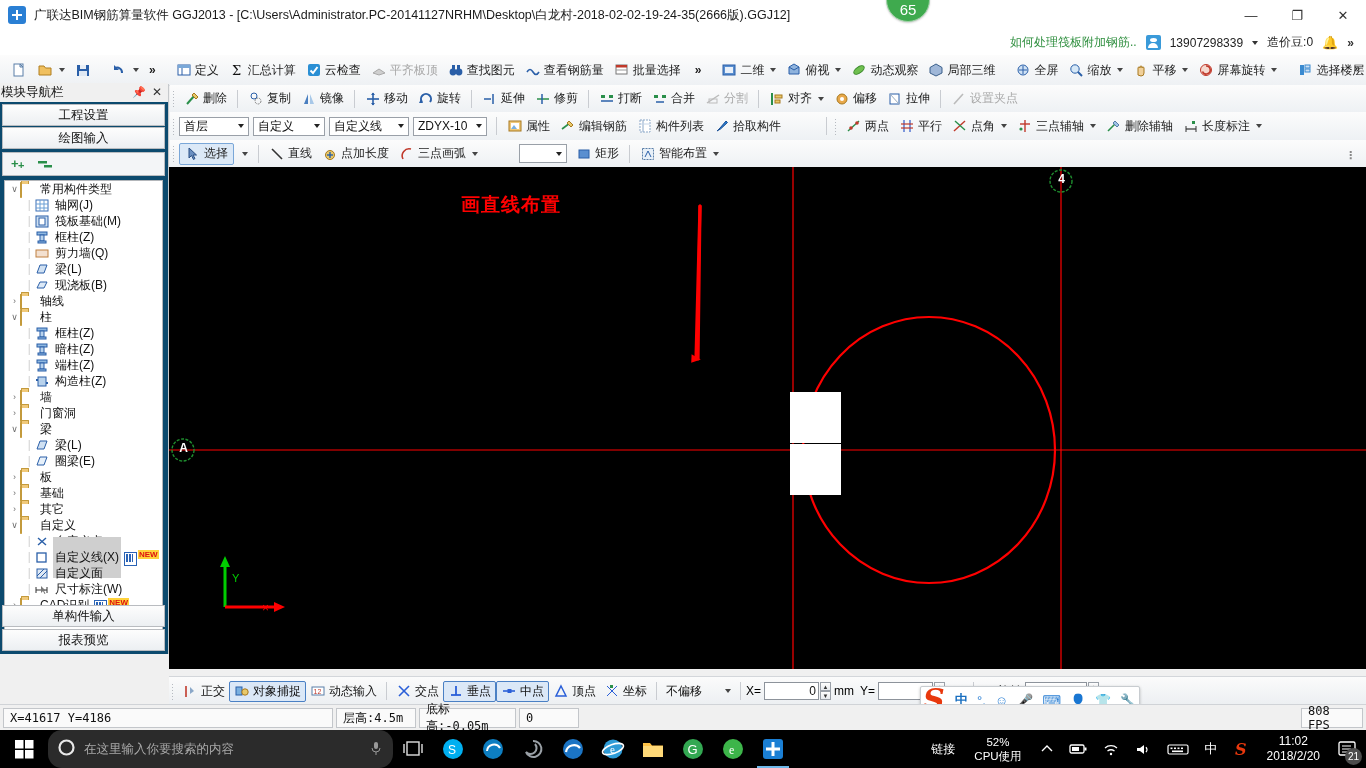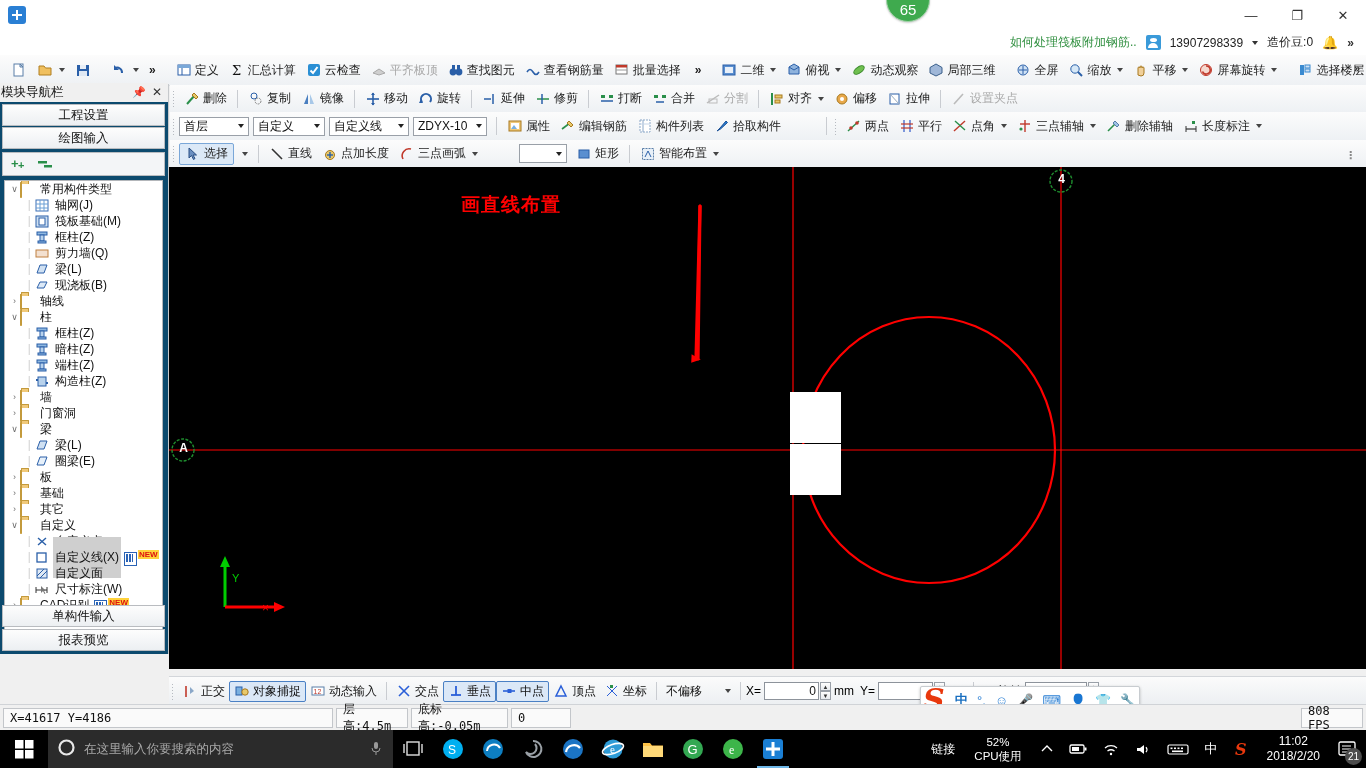--- a/index.html
+++ b/index.html
@@ -111,39 +111,40 @@
 
   
   .imebar{position:absolute;left:920px;top:686px;width:220px;height:28px;background:#fff;border:1px solid #c8ccd0;border-radius:2px;
           display:flex;align-items:center;gap:9px;padding-left:34px;box-sizing:border-box;box-shadow:0 1px 3px rgba(0,0,0,.25);}
   .ime-s{position:absolute;left:2px;top:-4px;width:34px;height:34px;color:#e8380d;font-size:30px;font-weight:bold;font-style:italic;line-height:34px;font-family:"DejaVu Serif",serif;}
   .ime-i{color:#2a7fd4;font-size:13px;}
 
   
   .taskbar{position:absolute;left:0;top:730px;width:1366px;height:38px;background:#000000;display:flex;align-items:center;}
   .startbtn{width:48px;height:38px;display:flex;align-items:center;justify-content:center;}
-  .searchbox{width:345px;height:38px;background:#2b2b2b;display:flex;align-items:center;gap:9px;padding:4px 10px;box-sizing:border-box;}
+  .searchbox{width:345px;height:38px;background:#2b2b2b;display:flex;align-items:center;gap:9px;padding:4px 10px;box-sizing:border-box;border-radius:14px;}
   .searchtxt{color:#a9a9a9;font-size:12.5px;}
   .tbicon{width:40px;height:38px;display:flex;align-items:center;justify-content:center;position:relative;}
   .tbicon.active:after{content:"";position:absolute;left:4px;bottom:0;width:32px;height:2px;background:#6fb8e8;}
   .tray{margin-left:auto;display:flex;align-items:center;height:38px;color:#fff;font-size:12px;gap:2px;padding-right:2px;}
   .traycell{display:flex;align-items:center;justify-content:center;padding:0 7px;height:38px;}
   .clock{display:flex;flex-direction:column;align-items:center;justify-content:center;line-height:15px;font-size:12px;padding:0 8px;height:38px;}
   .notifbadge{width:34px;height:38px;display:flex;align-items:center;justify-content:center;position:relative;}
   .cntbadge{position:absolute;right:2px;bottom:3px;min-width:17px;height:17px;border-radius:9px;background:#4c4c4c;color:#fff;font-size:10px;
             display:flex;align-items:center;justify-content:center;padding:0 3px;box-sizing:border-box;}
   .cpu{display:flex;flex-direction:column;align-items:center;line-height:14px;font-size:11.5px;color:#fff;padding:0 10px;}
 </style>
 </head>
 <body>
 
 <div class="app">
 
   <div class="titlebar">
     <div class="tb-icon"></div>
+    <div class="tb-title">广联达BIM钢筋算量软件 GGJ2013 - [C:\Users\Administrator.PC-20141127NRHM\Desktop\白龙村-2018-02-02-19-24-35(2666版).GGJ12]</div>
     <div class="win-btns">
       <div class="win-btn">—</div>
       <div class="win-btn">❐</div>
       <div class="win-btn close">✕</div>
     </div>
   </div>
   <div class="badge65">65</div>
 
   <div class="acctbar">
     <div class="acct-inner">
@@ -1094,21 +1095,21 @@
     <span class="ime-i">☺</span>
     <span class="ime-i">🎤</span>
     <span class="ime-i">⌨</span>
     <span class="ime-i">👤</span>
     <span class="ime-i">👕</span>
     <span class="ime-i">🔧</span>
   </div>
 
   <div class="statusbar">
     <span class="scell" style="width:330px;">X=41617  Y=4186</span>
-    <span class="scell" style="width:72px;">层高:4.5m</span>
+    <span class="scell" style="width:80px;">层高:4.5m</span>
     <span class="scell" style="width:97px;">底标高:-0.05m</span>
     <span class="scell" style="width:60px;">0</span>
     <span class="scell" style="margin-left:auto;width:150px;border:none;background:transparent;"></span>
     <span class="scell" style="width:62px;margin-right:3px;">808 FPS</span>
   </div>
 
   <div class="taskbar">
     <div class="startbtn">
       <svg width="19" height="19">
           <rect x="0" y="0" width="8.5" height="8.5" fill="#fff"></rect>

